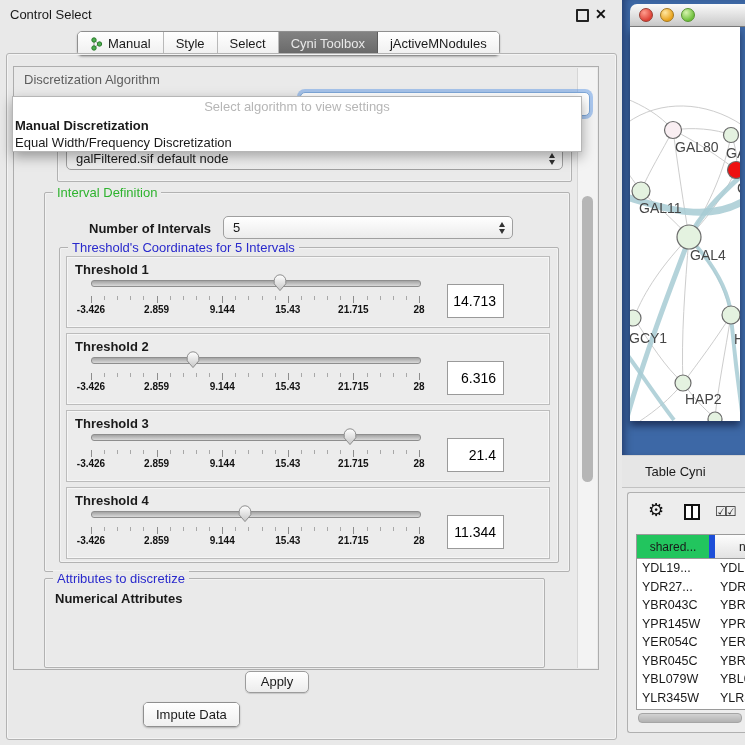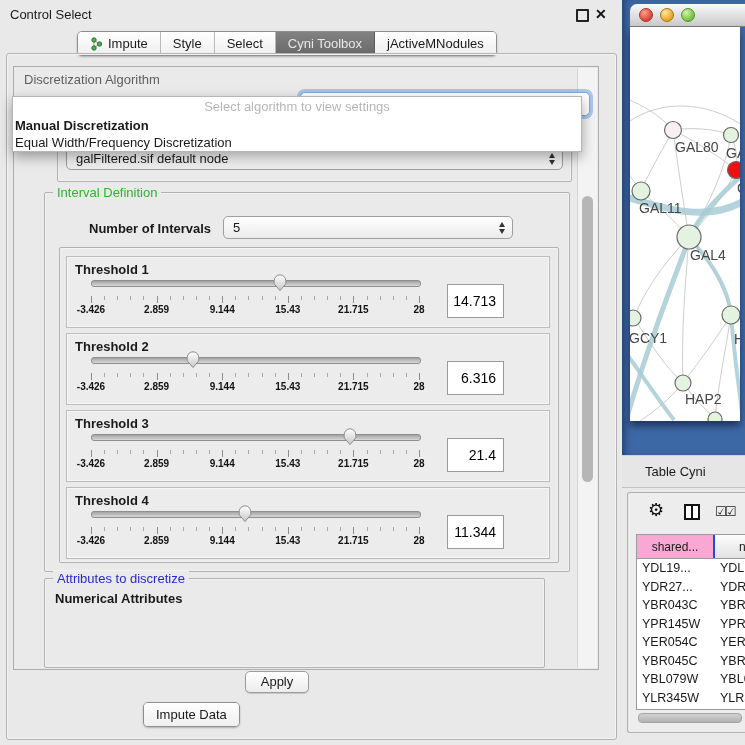--- a/index.html
+++ b/index.html
@@ -95,21 +95,21 @@
             border-radius:3px 0 0 3px}
   #gear-btn{position:absolute;left:20px;top:6px;font-size:18px;color:#111;font-family:"DejaVu Sans",sans-serif}
   #split-btn{position:absolute;left:56px;top:11px;width:12px;height:12px;border:2px solid #111;background:#fff}
   #split-btn .mid{position:absolute;left:5px;top:0;width:2px;height:12px;background:#111}
   #check-btns{position:absolute;left:87px;top:11px;font-size:13px;letter-spacing:-2px;color:#222;
               font-family:"DejaVu Sans",sans-serif}
   #tp-table{left:636px;top:534px;width:109px;height:176px;background:#fff;border:1px solid #9a9a9a;border-right:none;
             overflow:hidden;box-sizing:border-box}
   #tp-head{display:flex;height:23px;border-bottom:1px solid #9a9a9a}
   .hc{width:78px;flex:none;display:flex;align-items:center;justify-content:center;font-size:12px;box-sizing:border-box}
-  .hc1{background:#f9a8d4;border-right:2px solid #1d4ed8}
+  .hc1{background:#22c55e;border-right:6px solid #1d4ed8}
   .hc2{background:linear-gradient(#fdfdfd,#e2e2e2)}
   .trow{display:flex;height:18.5px;align-items:center;font-size:12.5px}
   .tc{flex:none;box-sizing:border-box;white-space:nowrap;overflow:hidden}
   .tc1{width:78px;padding-left:5px}
   .tc2{width:78px;padding-left:5px}
   #tp-hsb{left:637px;top:712px;width:108px;height:11px}
   #tp-hsb .hthumb{position:absolute;left:1px;top:1px;width:102px;height:8px;border-radius:4px;
                   background:linear-gradient(#d2d2d2,#b2b2b2);border:1px solid #a5a5a5}
 </style>
 </head>
@@ -133,21 +133,21 @@
 <div class="abs seg-bar" id="toptabs">
   <div class="seg">
     <svg width="13" height="14" viewBox="0 0 13 14">
       <line x1="4" y1="3" x2="9" y2="7" stroke="#9a9a9a"></line>
         <line x1="4" y1="11" x2="9" y2="7" stroke="#9a9a9a"></line>
       <line x1="4" y1="3" x2="4" y2="11" stroke="#9a9a9a"></line>
       <circle cx="4" cy="3" r="2.2" fill="#4caf50" stroke="#2c7a2c"></circle>
       <circle cx="4" cy="11" r="2.2" fill="#4caf50" stroke="#2c7a2c"></circle>
       <circle cx="9.5" cy="7" r="2.2" fill="#4caf50" stroke="#2c7a2c"></circle>
     </svg>
-    <span>Impute</span>
+    <span>Manual</span>
   </div>
   <div class="seg">
       <span>Style</span>
     </div>
   <div class="seg">
       <span>Select</span>
     </div>
   <div class="seg selected">
       <span>Cyni Toolbox</span>
     </div>
@@ -192,20 +192,21 @@
   <span class="legend green">Interval Definition</span>
   <div class="abs" id="noi-label">Number of Intervals</div>
   <div class="combo" id="noi-combo">
     <span>5</span>
     <div class="stepper">
         <div class="tri-up"></div>
         <div class="tri-dn"></div>
       </div>
   </div>
   <div class="abs groupbox" id="thr-group">
+    <span class="legend blue">Threshold's Coordinates for 5 Intervals</span>
     <div id="thr-stack">
   <div class="thr-box">
     <div class="thr-label">Threshold 1</div>
     <div class="slider">
       <div class="track"></div>
       <div class="thumb" style="left: 181.321px;">
         <svg width="16" height="19" viewBox="0 0 16 19">
           <path d="M2.2,7.6 a5.8,5.8 0 0 1 11.6,0 l0,3.2 -5.8,6.8 -5.8,-6.8 z" fill="url(#thumbGrad)" stroke="#8d8d8d"></path>
         </svg>
       </div>

